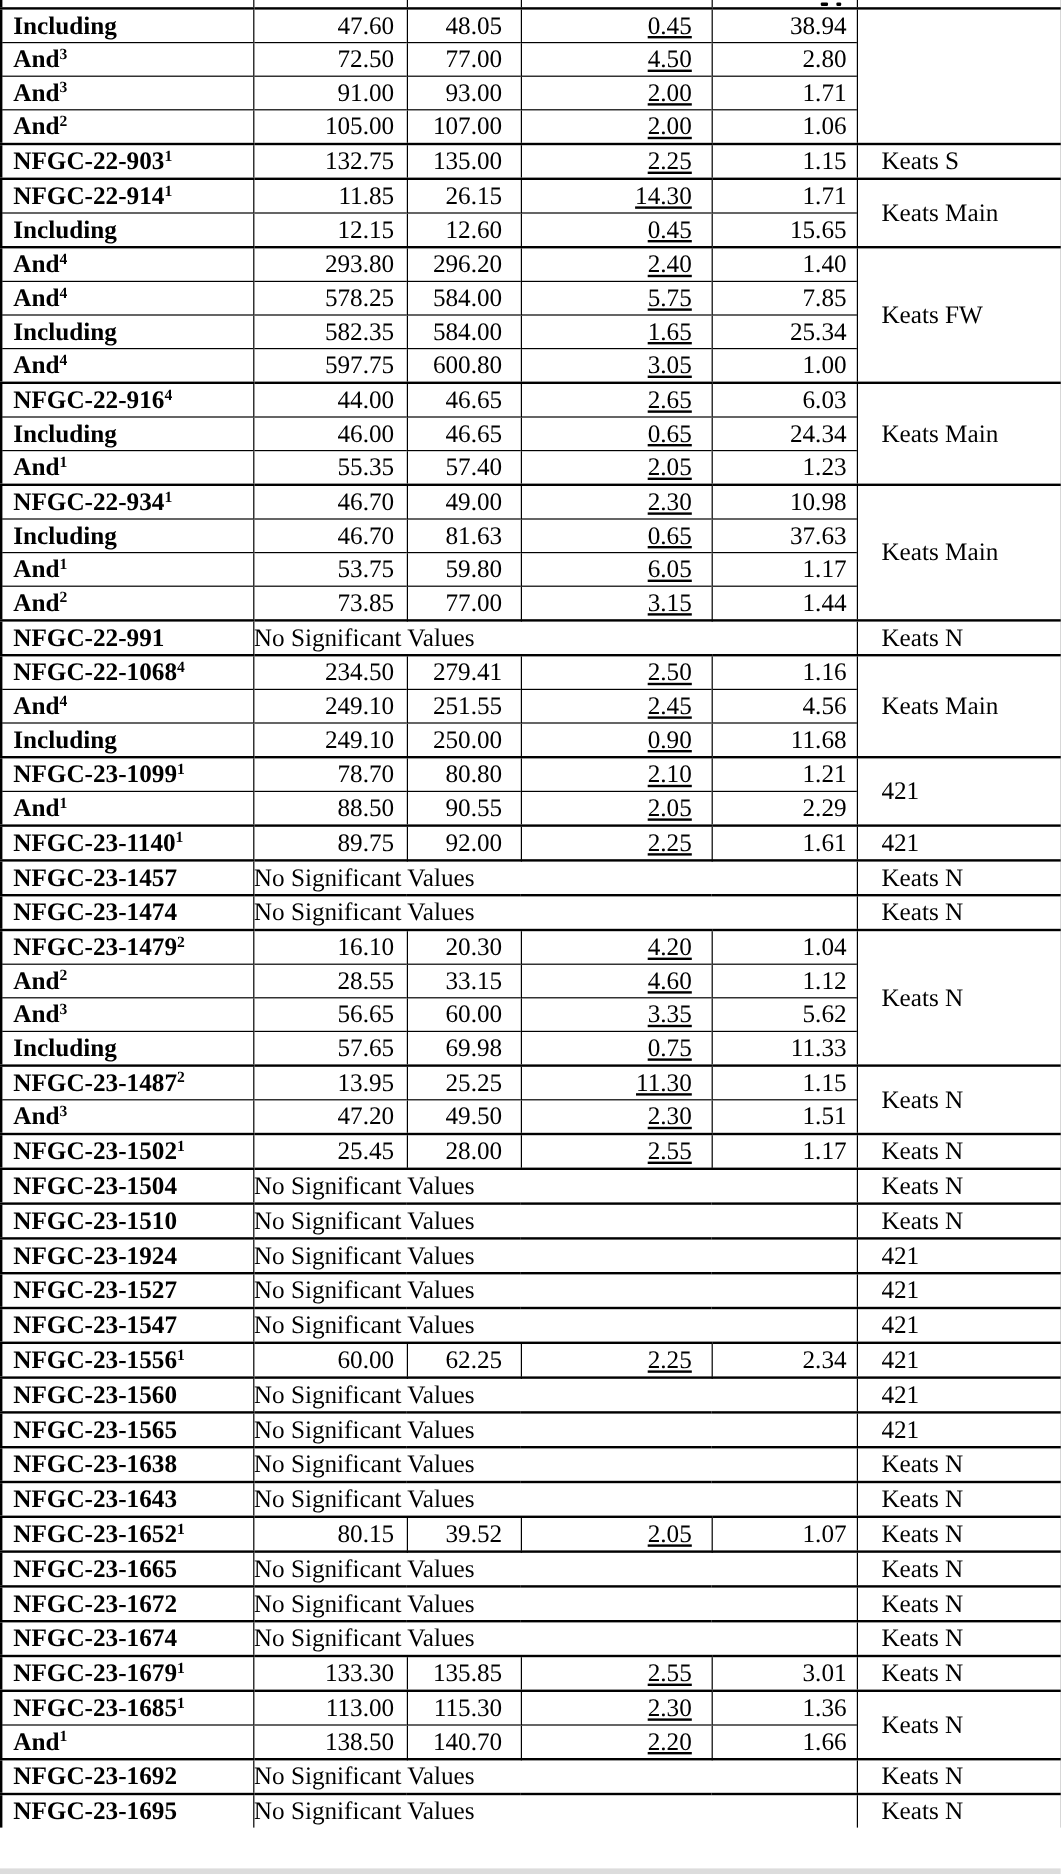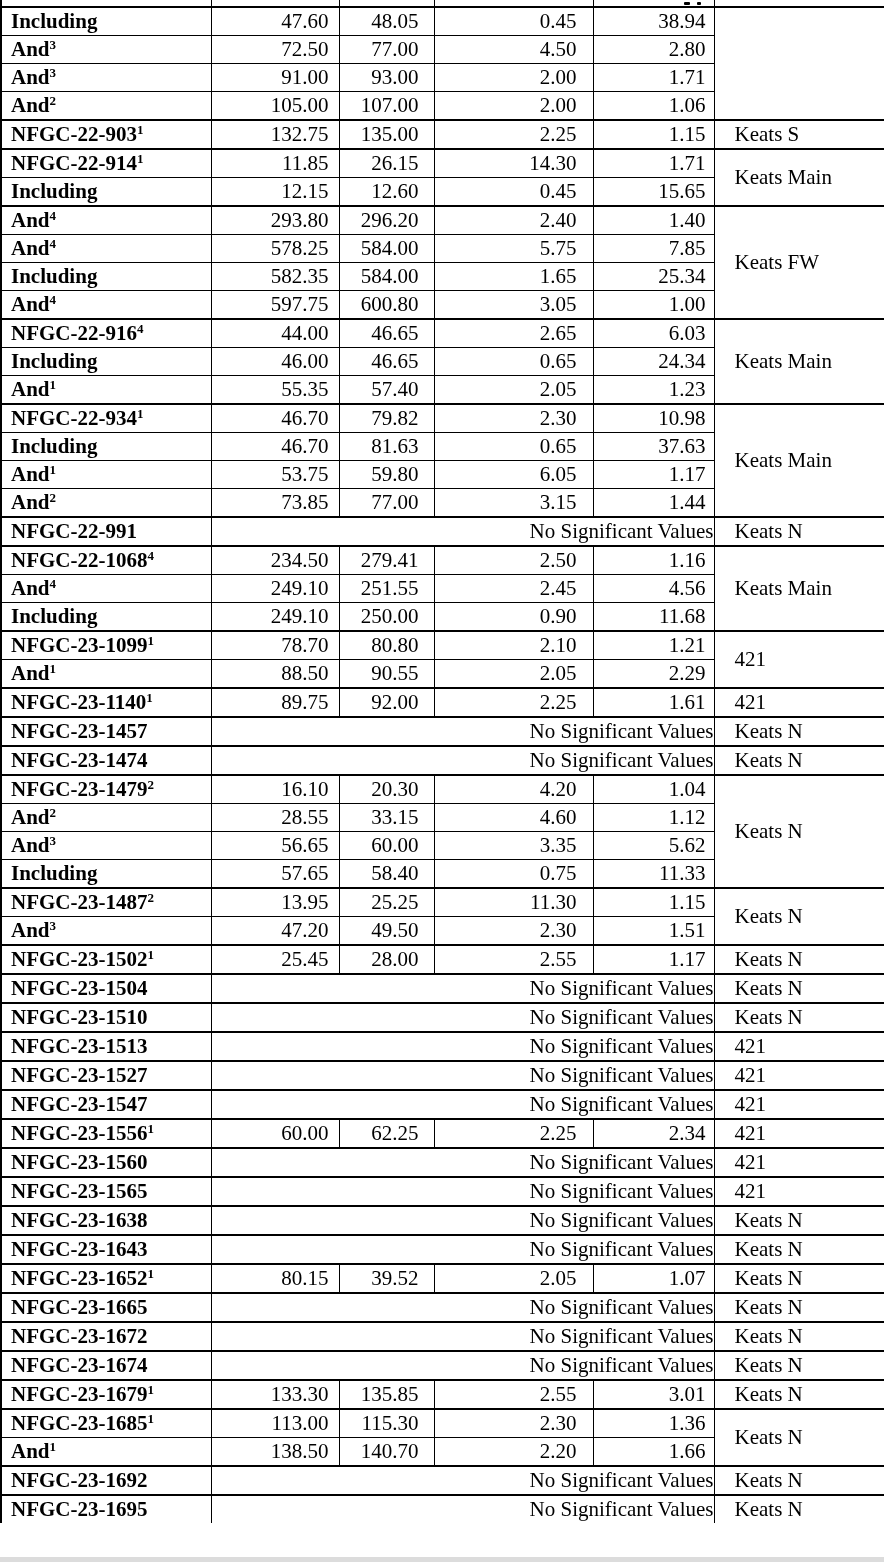--- a/index.html
+++ b/index.html
@@ -17,23 +17,23 @@
     height:27px;padding:0;font-size:21px;line-height:1;
     white-space:nowrap;overflow:hidden;vertical-align:middle;
   }
   tr.gs td{border-top-width:2px;}
   tr.partial td{height:6px;border-top:none;}
   .c0{font-weight:bold;padding-left:9px;text-align:left;}
   .c0 sup{font-size:13px;line-height:0;vertical-align:super;position:relative;top:1px;}
   .n{text-align:right;}
   .c1{padding-right:10px;}
   .c2{padding-right:15px;}
-  .c3{padding-right:16px;}
+  .c3{padding-right:16px;text-decoration:underline;}
   .c4{padding-right:8px;}
-  .cnsv{text-align:right;}
+  .cnsv{text-align:left;}
   .cz{padding-left:20px;text-align:left;}
   .frag-cell{position:relative;}
   .frag{position:absolute;background:#000;border-radius:1px;}
   .f1{width:6px;height:3px;right:24px;bottom:1px;}
   .f2{width:4px;height:3px;right:13px;bottom:1px;}
   .bottom-strip{
     position:absolute;left:0;bottom:0;width:884px;height:5px;
     background:#dcdcdc;
   }
 </style>
@@ -161,21 +161,21 @@
         <tr>
           <td class="c0"><strong>And<sup>1</sup></strong></td>
           <td class="n c1">55.35</td>
           <td class="n c2">57.40</td>
           <td class="n c3">2.05</td>
           <td class="n c4">1.23</td>
         </tr>
         <tr class="gs">
           <td class="c0"><strong>NFGC-22-934<sup>1</sup></strong></td>
           <td class="n c1">46.70</td>
-          <td class="n c2">79.82</td>
+          <td class="n c2">49.00</td>
           <td class="n c3">2.30</td>
           <td class="n c4">10.98</td>
           <td class="cz" rowspan="4">Keats Main</td>
         </tr>
         <tr>
           <td class="c0"><strong>Including</strong></td>
           <td class="n c1">46.70</td>
           <td class="n c2">81.63</td>
           <td class="n c3">0.65</td>
           <td class="n c4">37.63</td>
@@ -272,21 +272,21 @@
         <tr>
           <td class="c0"><strong>And<sup>3</sup></strong></td>
           <td class="n c1">56.65</td>
           <td class="n c2">60.00</td>
           <td class="n c3">3.35</td>
           <td class="n c4">5.62</td>
         </tr>
         <tr>
           <td class="c0"><strong>Including</strong></td>
           <td class="n c1">57.65</td>
-          <td class="n c2">58.40</td>
+          <td class="n c2">69.98</td>
           <td class="n c3">0.75</td>
           <td class="n c4">11.33</td>
         </tr>
         <tr class="gs">
           <td class="c0"><strong>NFGC-23-1487<sup>2</sup></strong></td>
           <td class="n c1">13.95</td>
           <td class="n c2">25.25</td>
           <td class="n c3">11.30</td>
           <td class="n c4">1.15</td>
           <td class="cz" rowspan="2">Keats N</td>
@@ -310,21 +310,21 @@
           <td class="c0"><strong>NFGC-23-1504</strong></td>
           <td colspan="4" class="cnsv">No Significant Values</td>
           <td class="cz" rowspan="1">Keats N</td>
         </tr>
         <tr class="gs">
           <td class="c0"><strong>NFGC-23-1510</strong></td>
           <td colspan="4" class="cnsv">No Significant Values</td>
           <td class="cz" rowspan="1">Keats N</td>
         </tr>
         <tr class="gs">
-          <td class="c0"><strong>NFGC-23-1513</strong></td>
+          <td class="c0"><strong>NFGC-23-1924</strong></td>
           <td colspan="4" class="cnsv">No Significant Values</td>
           <td class="cz" rowspan="1">421</td>
         </tr>
         <tr class="gs">
           <td class="c0"><strong>NFGC-23-1527</strong></td>
           <td colspan="4" class="cnsv">No Significant Values</td>
           <td class="cz" rowspan="1">421</td>
         </tr>
         <tr class="gs">
           <td class="c0"><strong>NFGC-23-1547</strong></td>

